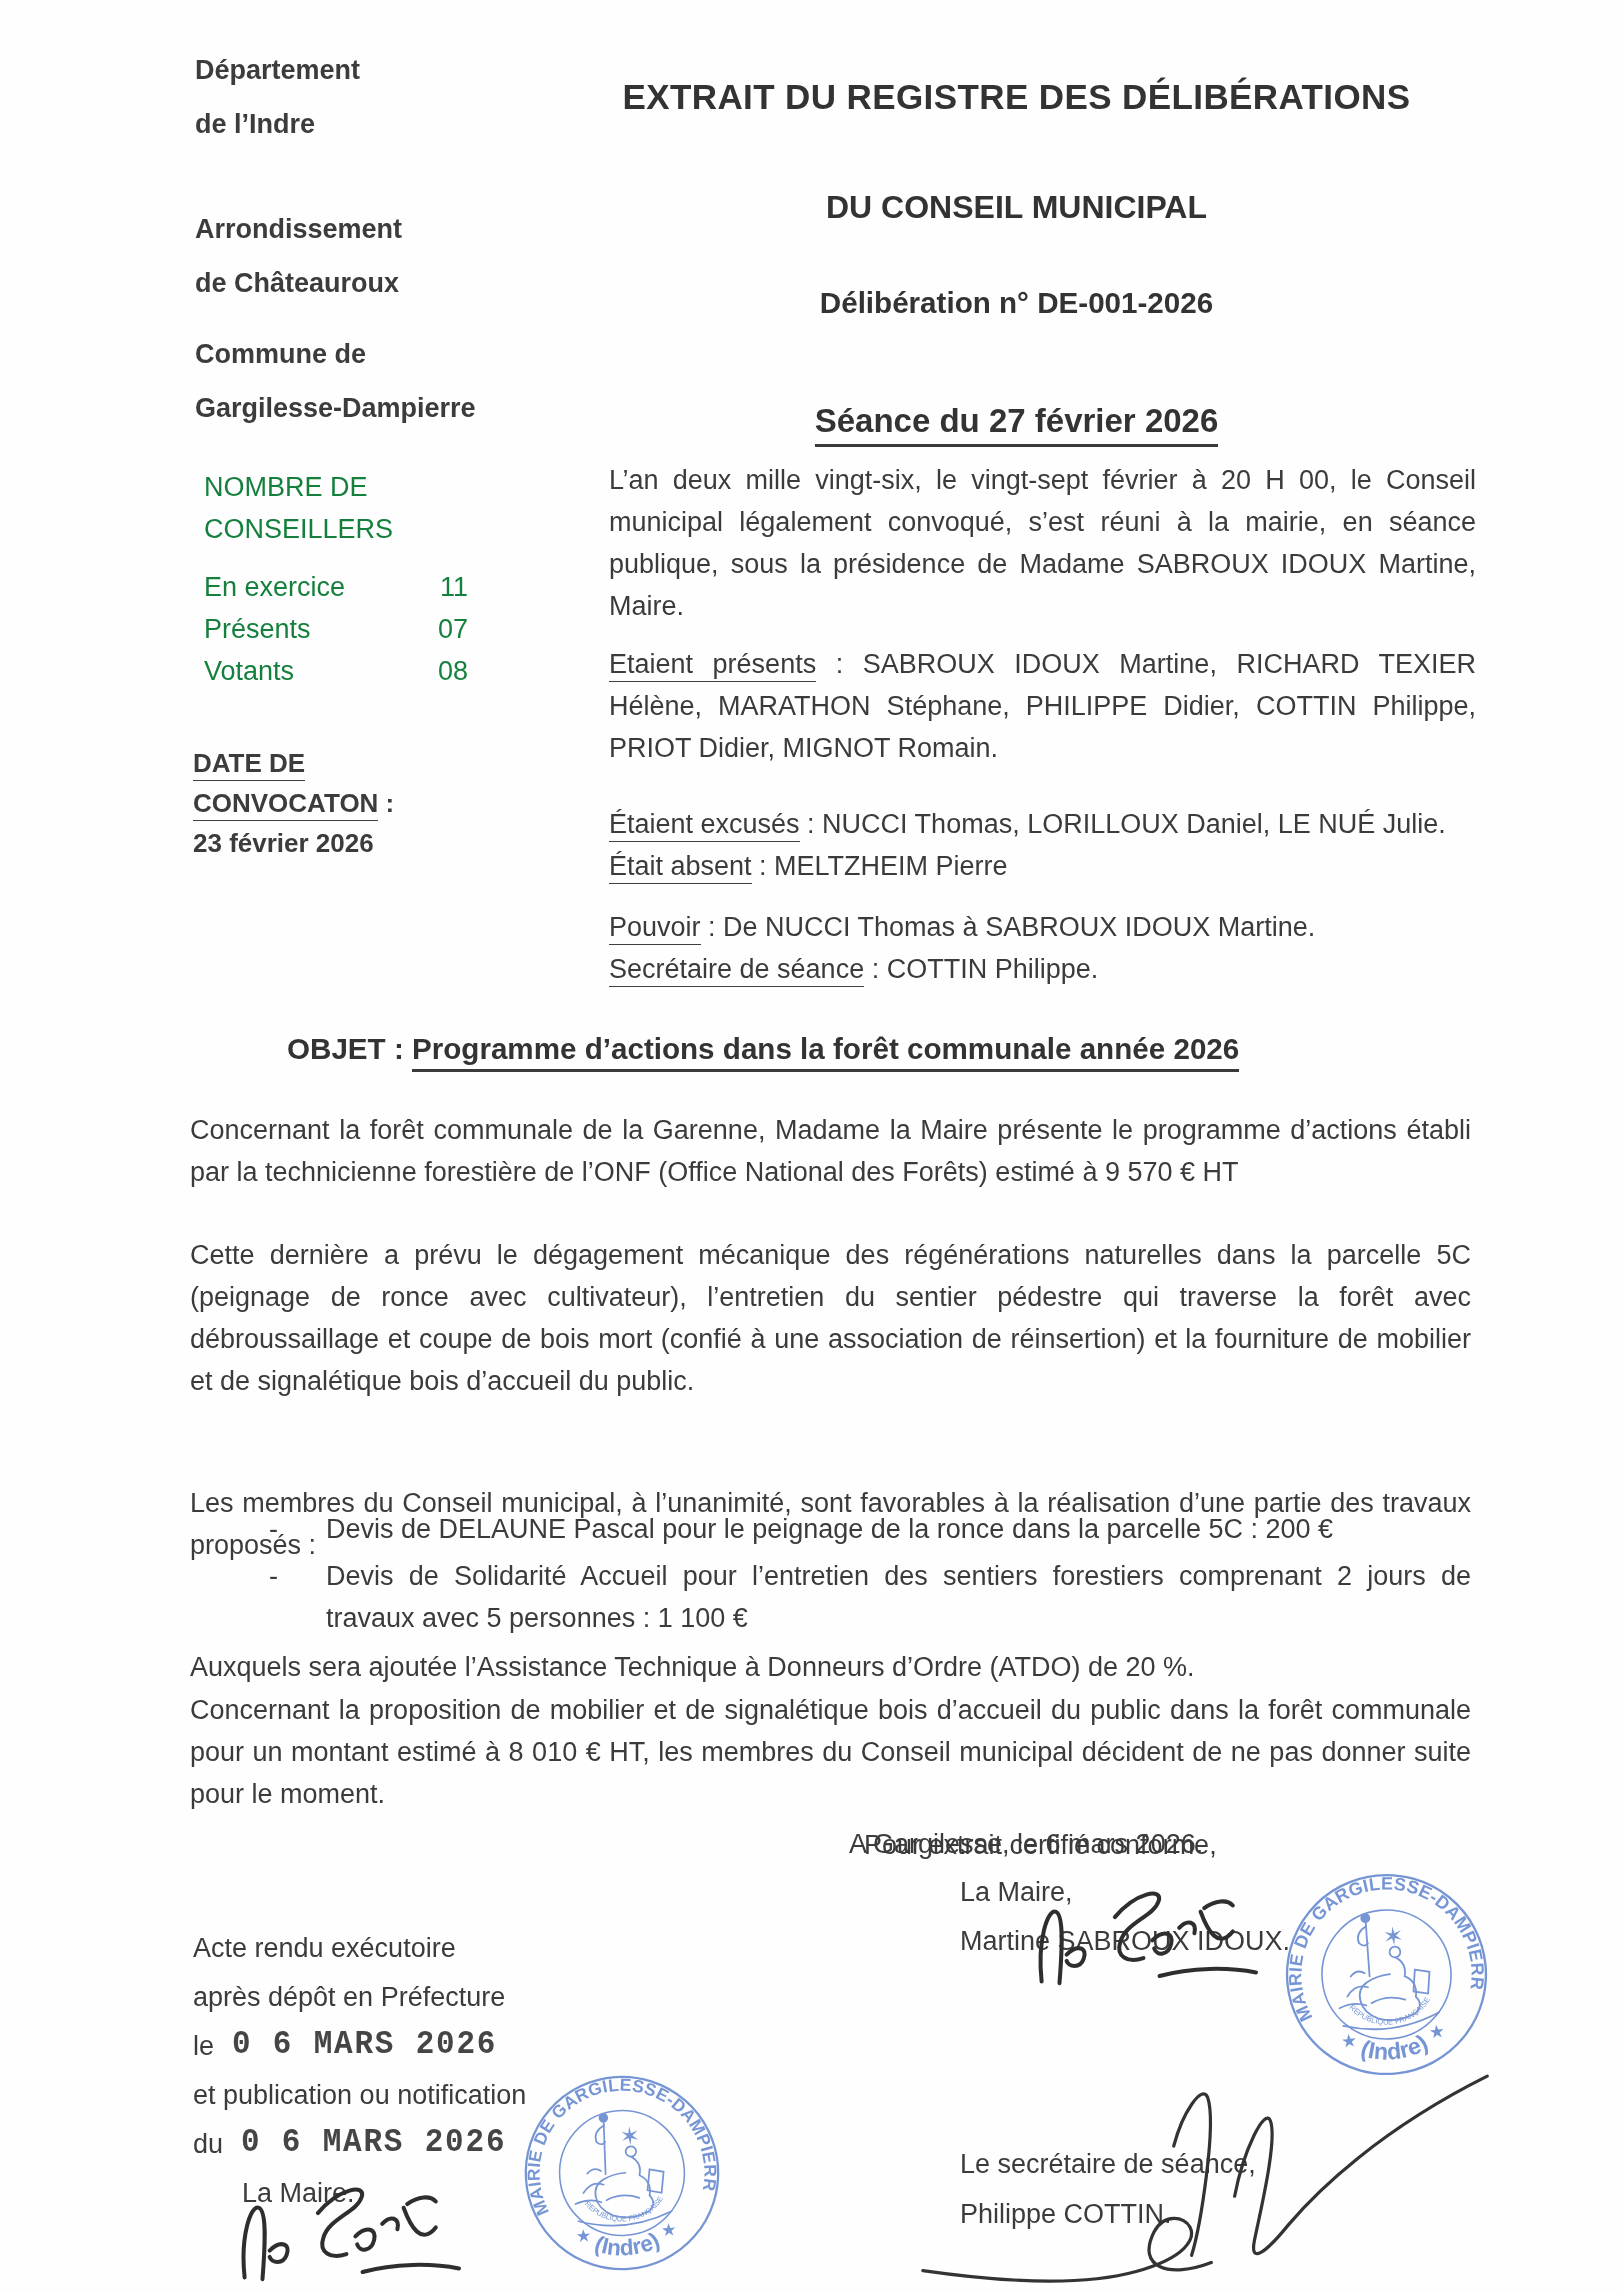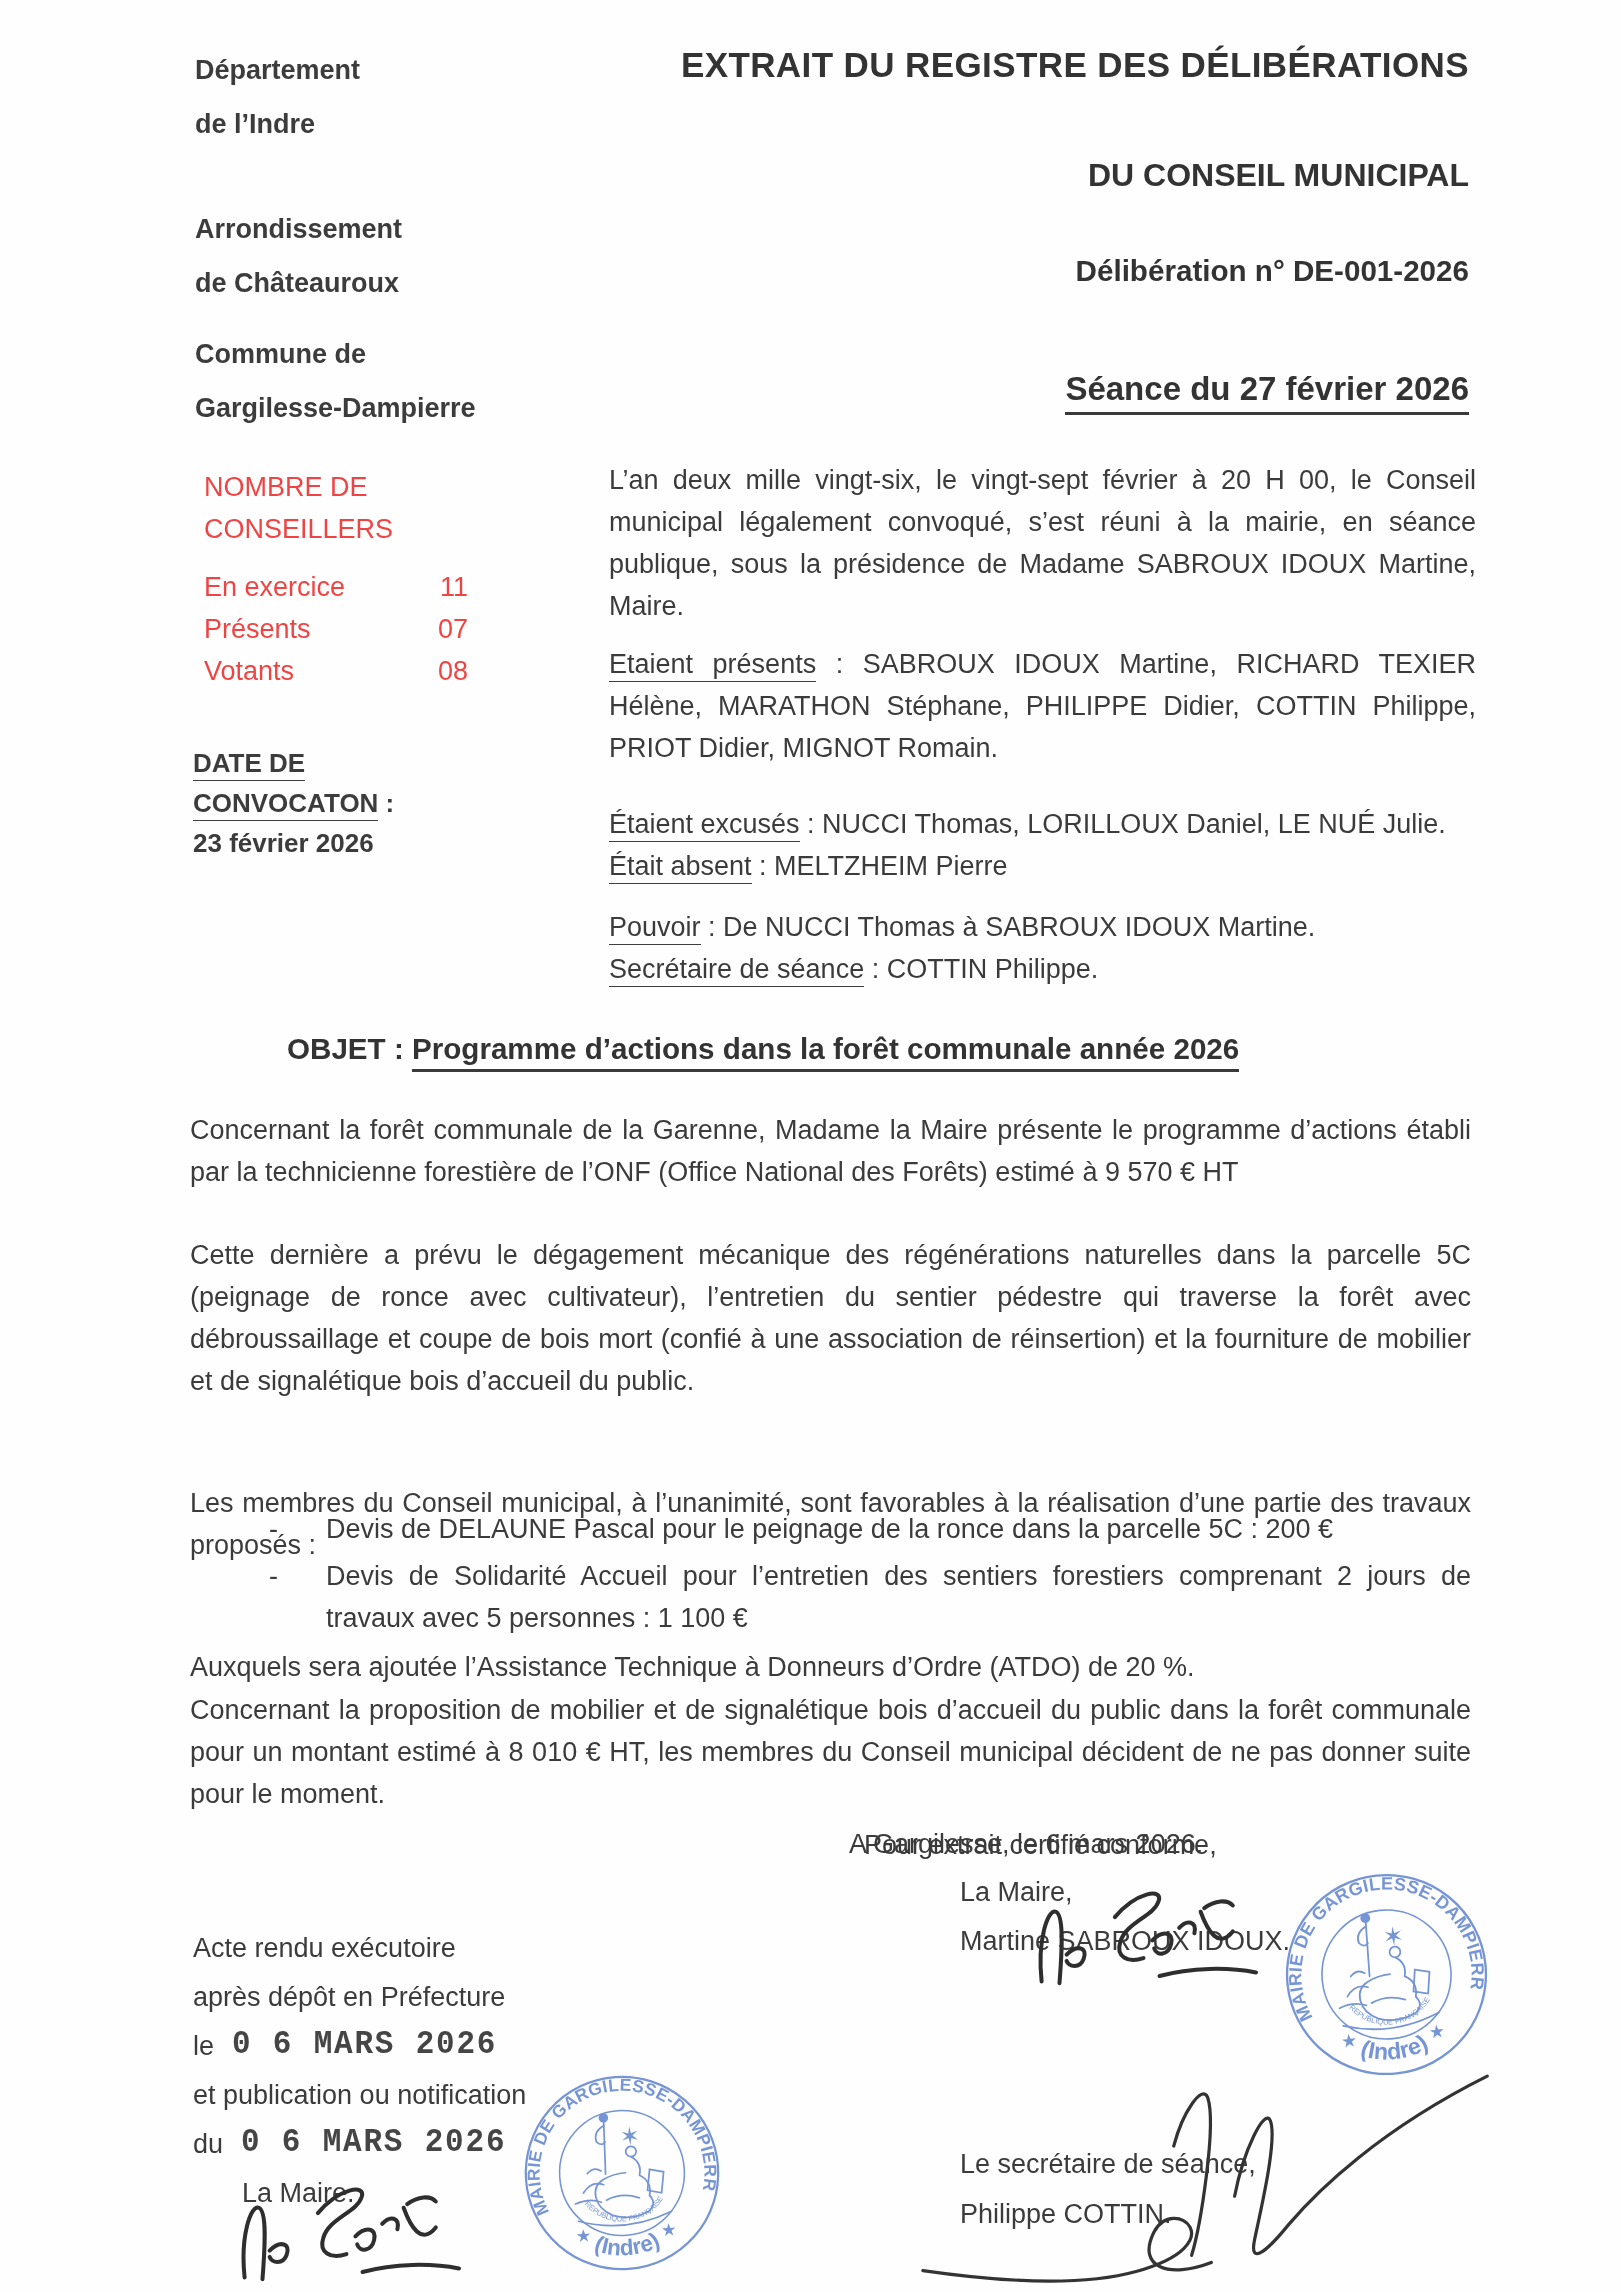--- a/index.html
+++ b/index.html
@@ -5,29 +5,29 @@
   html,body{margin:0;padding:0;background:#e8e8e8;}
   .page{
     position:relative;width:1621px;height:2293px;margin:0 auto;
     background:#fefefe;overflow:hidden;
     font-family:"Liberation Sans", sans-serif;color:#3a3a3a;
   }
   .abs{position:absolute;}
   
   .hdr-left{font-size:27px;font-weight:700;line-height:54px;color:#3c3c3c;}
   
-  .titles{left:564px;width:905px;text-align:right;font-weight:700;color:#333;}
+  .titles{left:564px;width:905px;text-align:center;font-weight:700;color:#333;margin-top:32px;}
   .t1{font-size:35px;letter-spacing:0.4px;}
   .t2{font-size:32px;}
   .t3{font-size:29.6px;}
   .t4{font-size:33px;}
   .u-thick{border-bottom:3.6px solid #3a3a3a;padding-bottom:4.5px;}
   .u-lbl{border-bottom:1.8px solid #3f3f3f;padding-bottom:1.8px;}
   
-  .cons{font-size:27px;line-height:42px;color:#ef4444;}
+  .cons{font-size:27px;line-height:42px;color:#15803d;}
   .cons-row{display:flex;justify-content:space-between;width:264px;}
   
   .convoc{font-size:26px;font-weight:700;line-height:40px;color:#3c3c3c;}
   
   .par{font-size:27px;line-height:42px;text-align:justify;color:#3b3b3b;}
   .objet{font-size:29.6px;font-weight:700;color:#333;}
   .objet .u-thick{padding-bottom:3.6px;}
   .bullet-row{display:flex;align-items:flex-start;margin-bottom:5.4px;}
   .bullet-dash{width:57px;flex:0 0 57px;}
   .bullet-text{flex:1;text-align:justify;}

